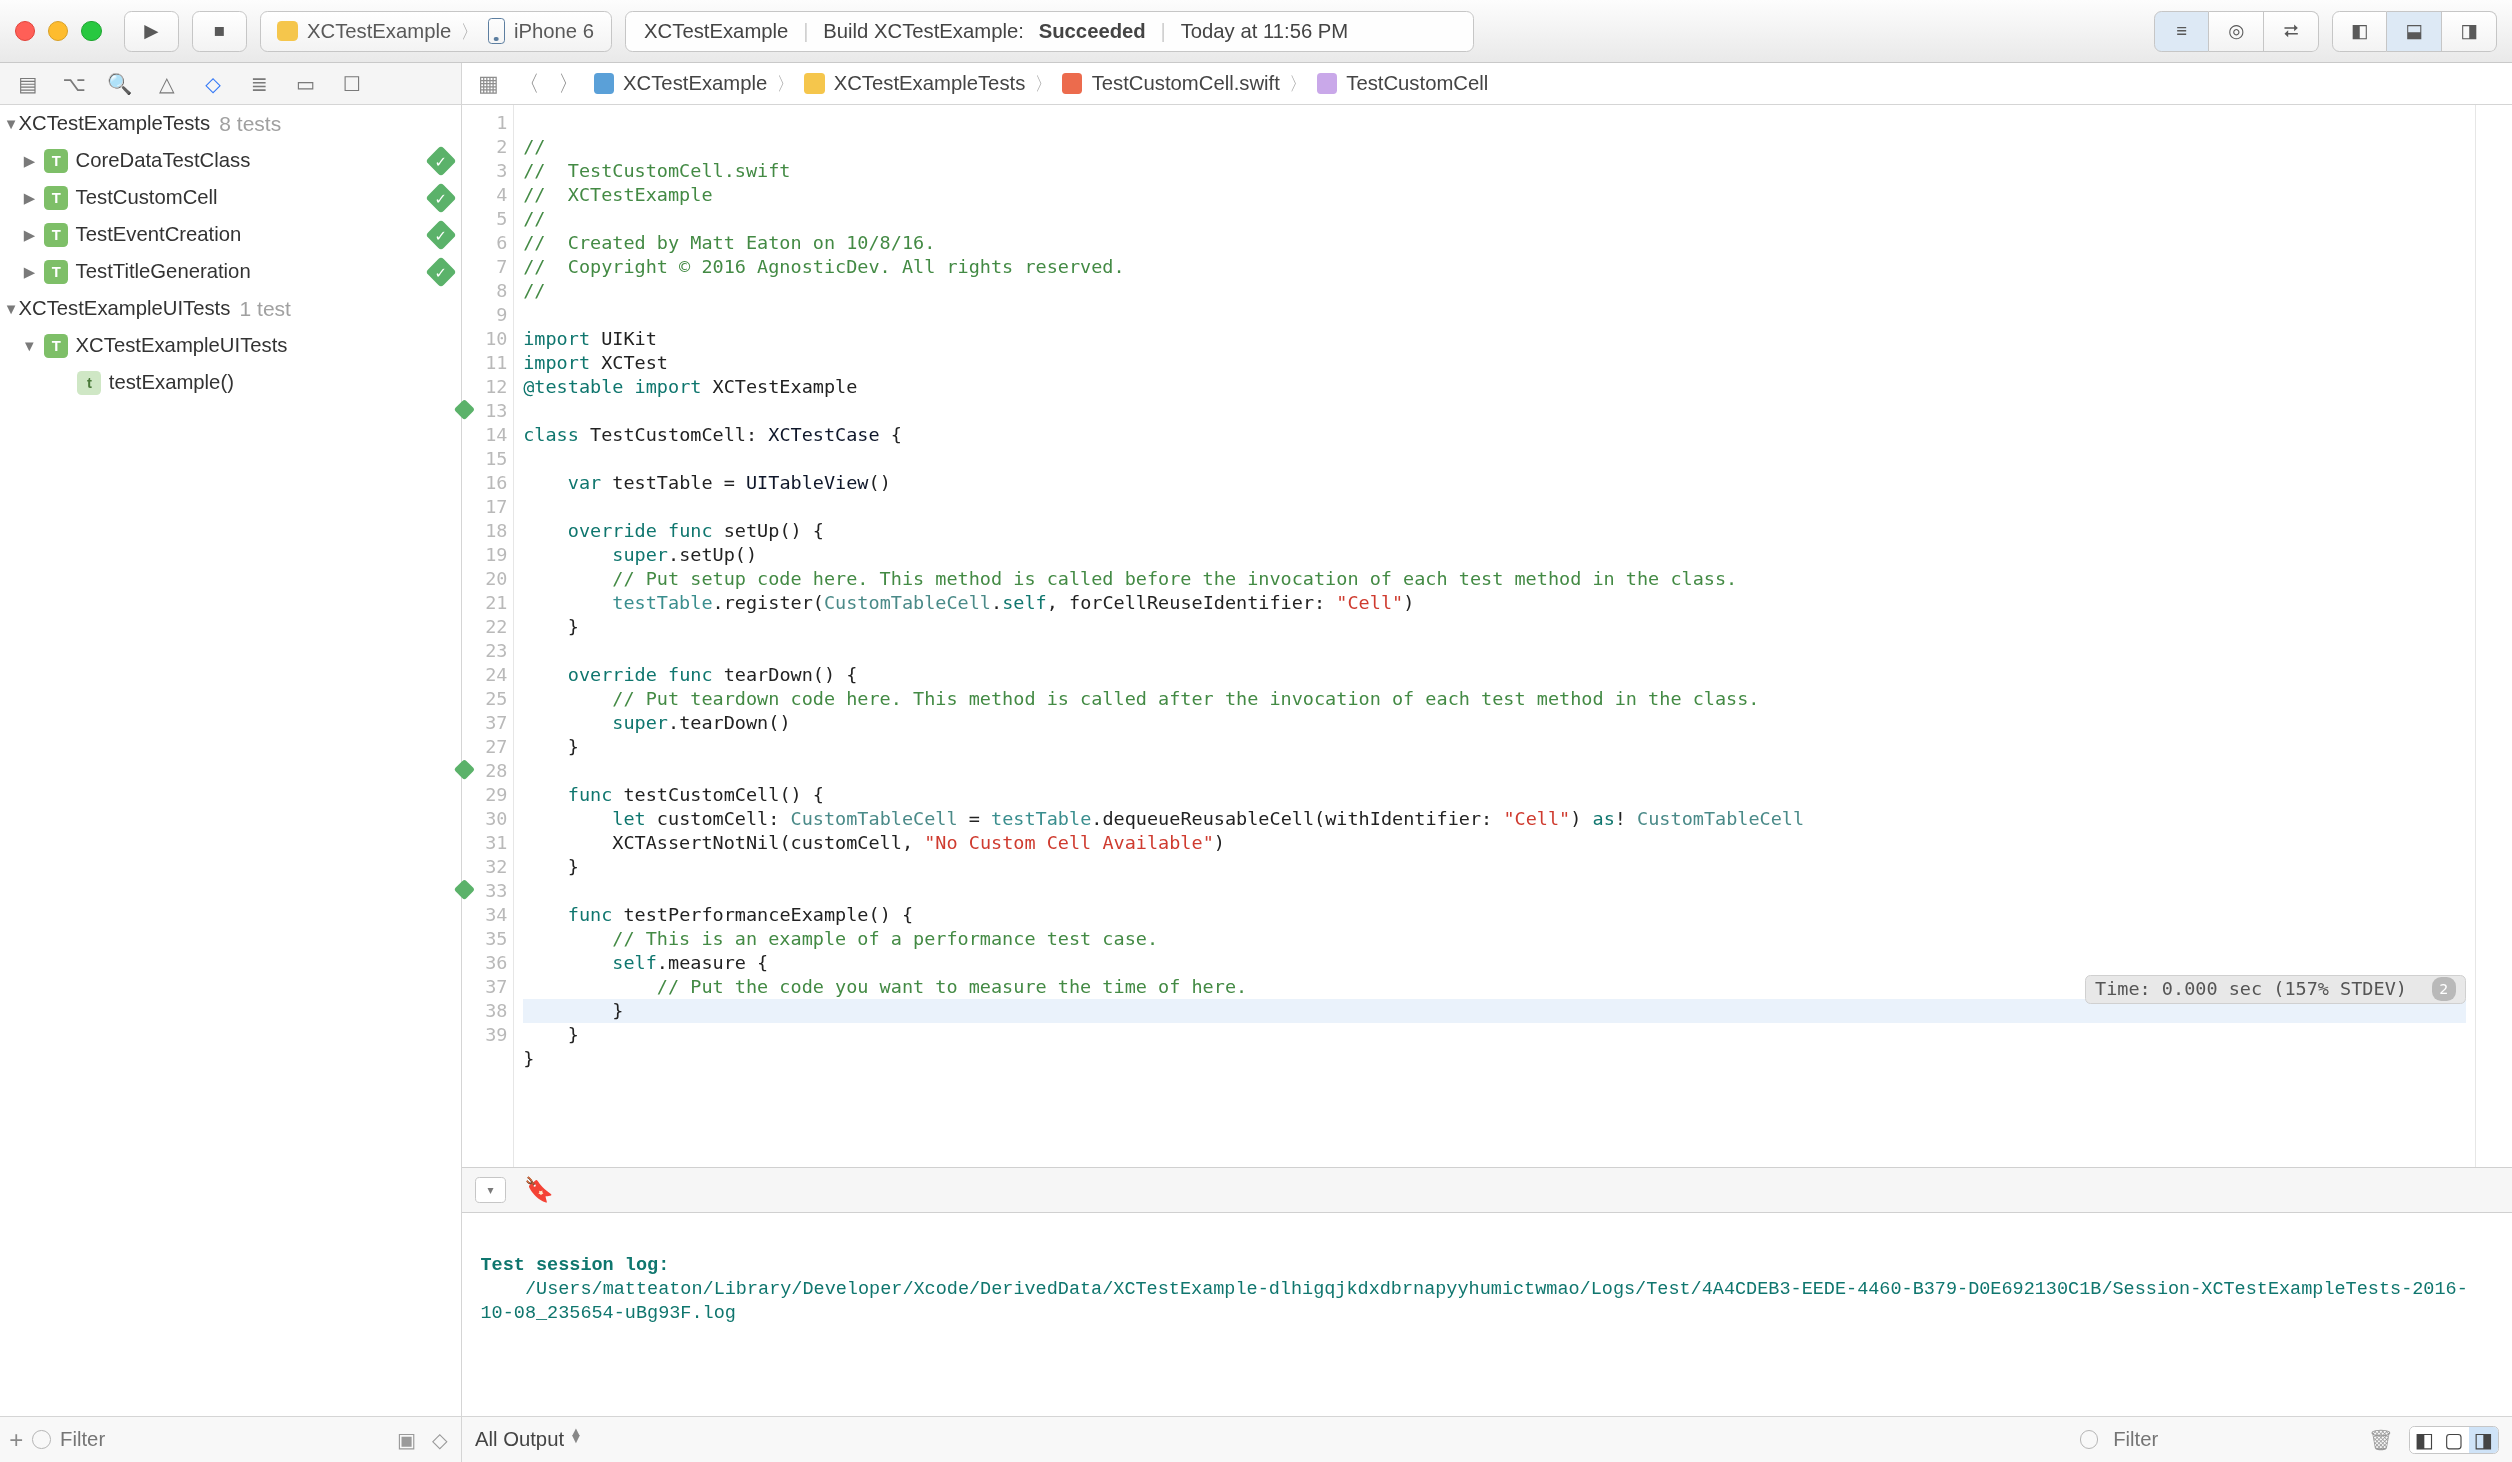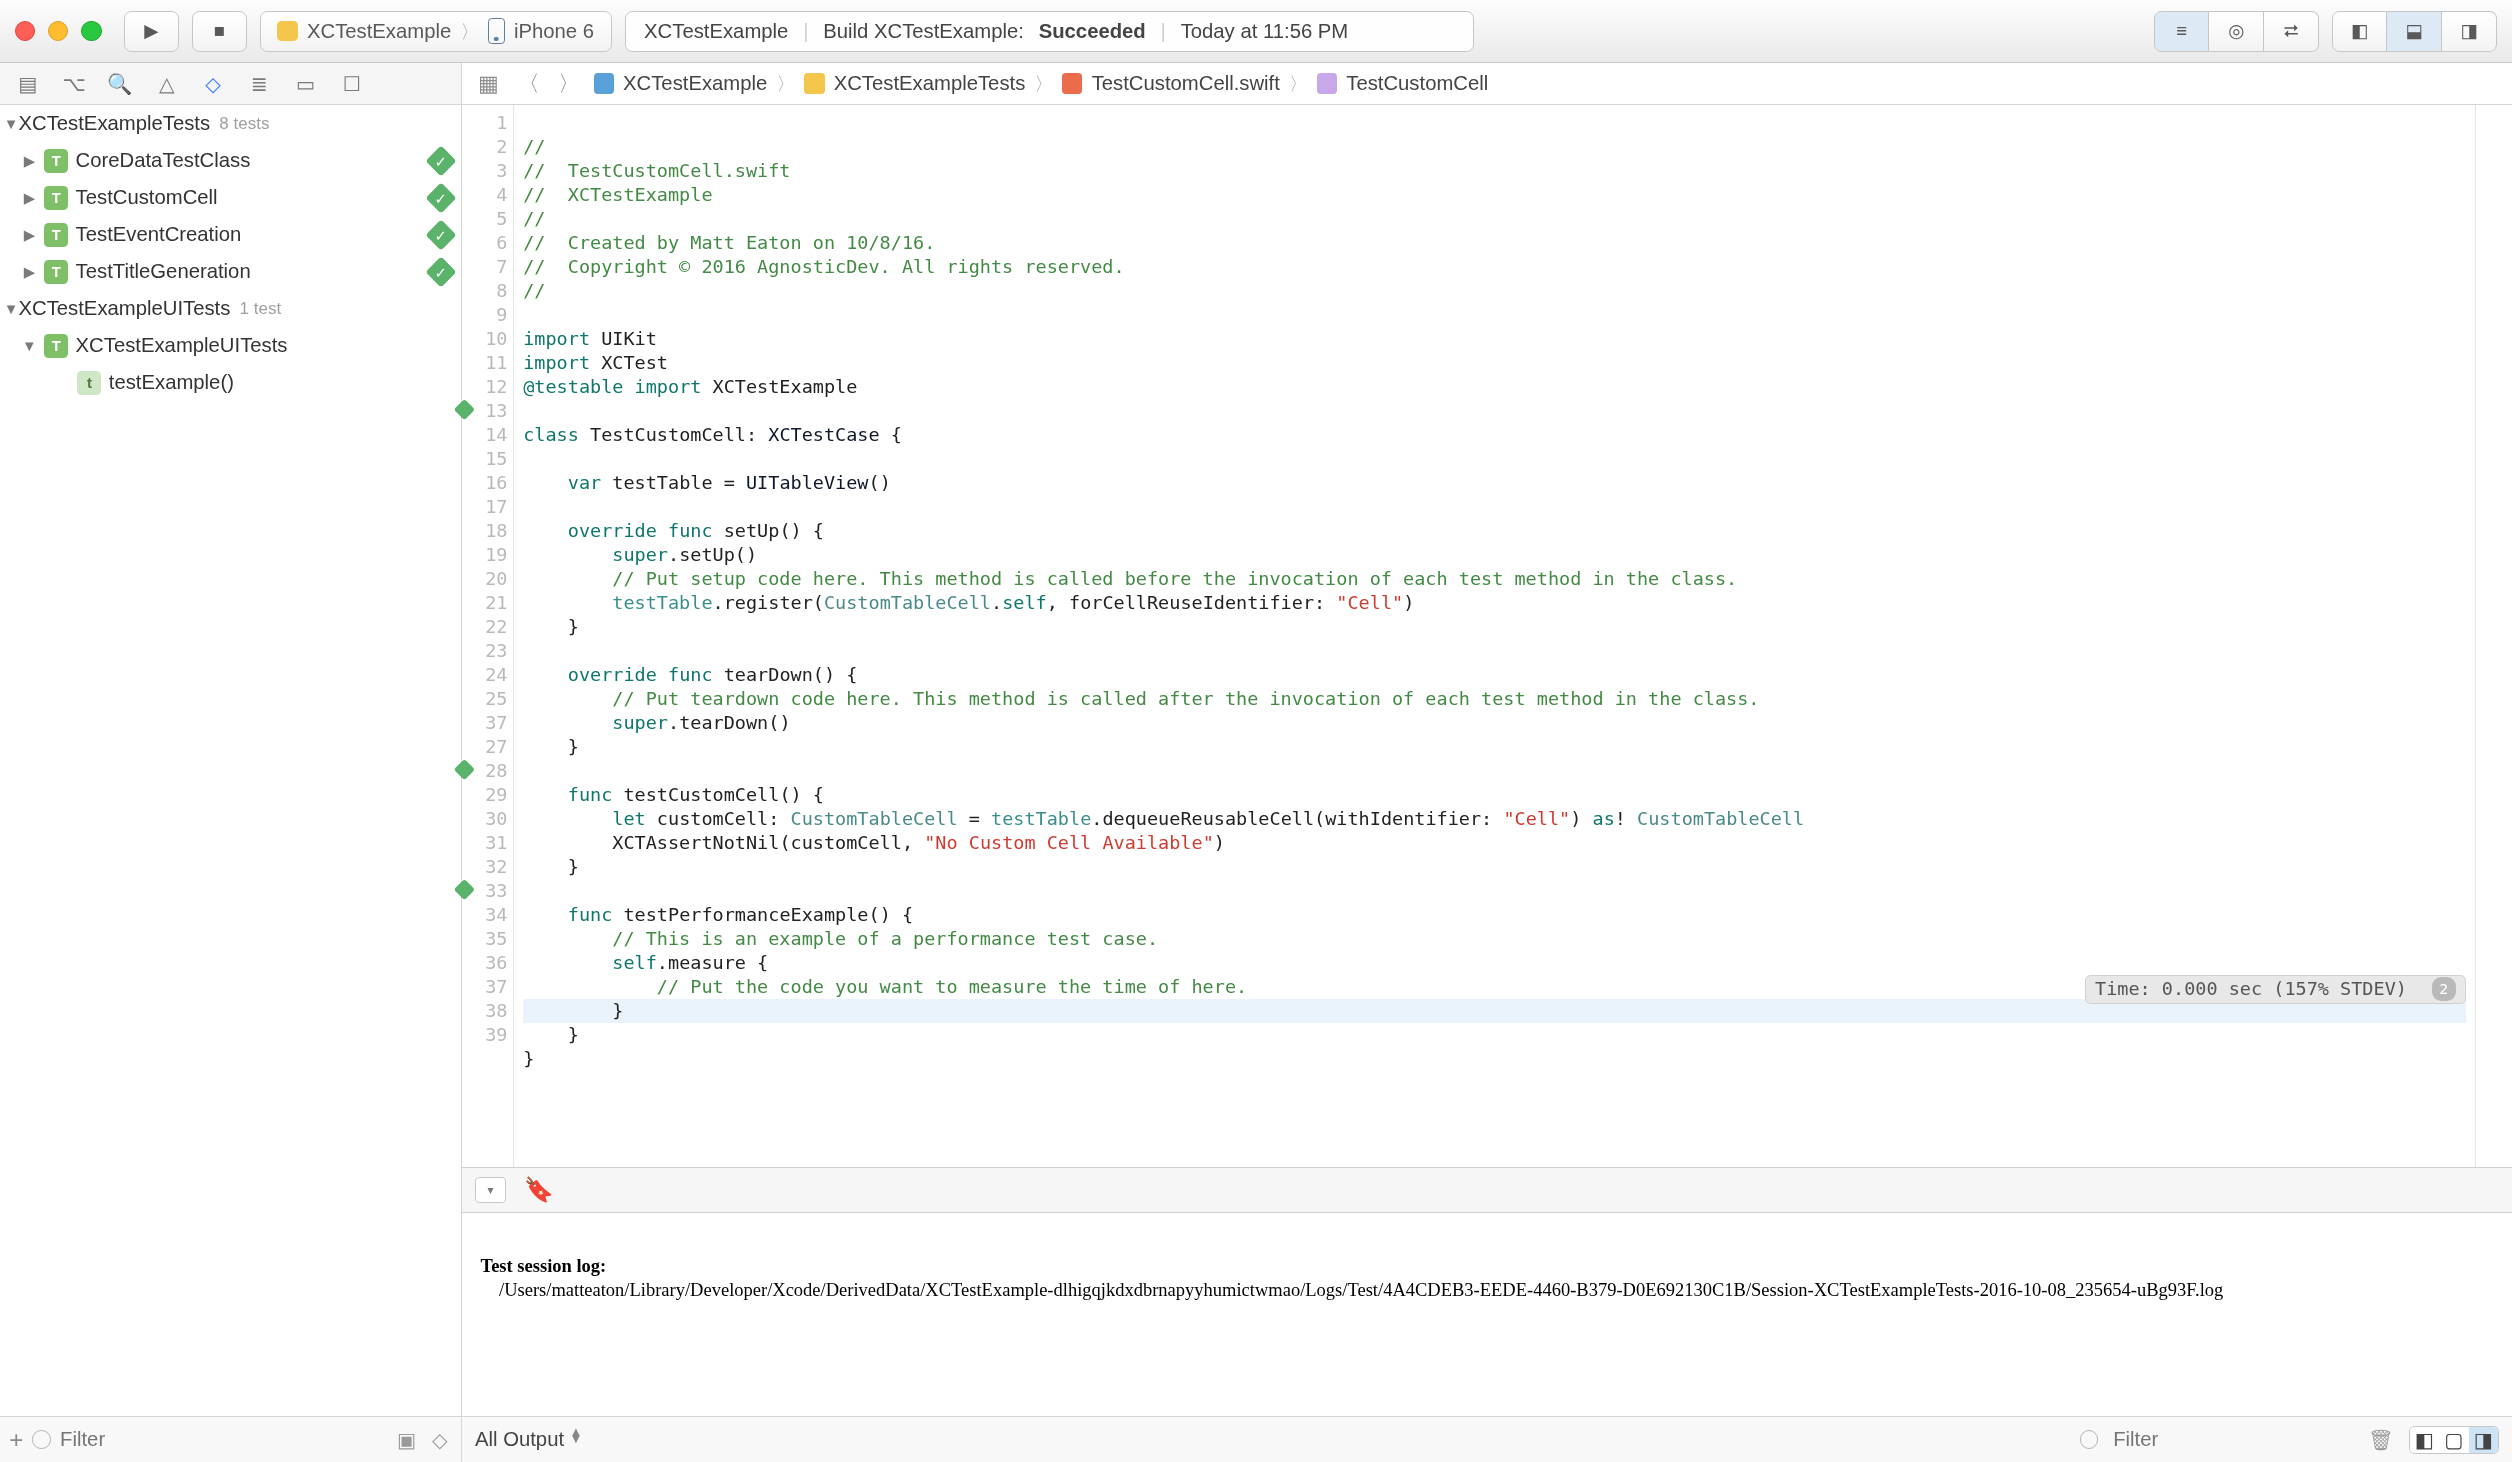--- a/index.html
+++ b/index.html
@@ -79,21 +79,21 @@
     position:absolute;top:105px;left:0;width:462px;bottom:46px;
     border-right:0.9px solid #d5d5d5;background:#fff;overflow:auto;
   }
   .tree-row{
     display:flex;align-items:center;height:37px;padding-right:9.2px;font-size:20.3px;color:#333;
   }
   .tree-row .disc{width:14.8px;font-size:14.8px;color:#7a7a7a;text-align:center;}
   .tree-row .ti{width:24px;height:24px;border-radius:4.6px;margin:0 7.4px;}
   .ti-test{background:#7ebf68;display:flex;align-items:center;justify-content:center;color:#fff;font-weight:700;font-size:14.8px;}
   .ti-test-lower{background:#cfe7c5;color:#4a7a3a;}
-  .tree-row .cnt{color:#a0a0a0;margin-left:9.2px;font-size:17px;}
+  .tree-row .cnt{color:#a0a0a0;margin-left:9.2px;font-size:21px;}
   .tree-row .pass{
     margin-left:auto;width:22px;height:22px;border-radius:3.7px;background:#5bb26a;
     color:#fff;font-size:14.8px;display:flex;align-items:center;justify-content:center;
     transform: rotate(45deg);
   }
   .tree-row .pass span{transform: rotate(-45deg);}
 
   
   .nav-bottom{
     position:absolute;bottom:0;left:0;width:462px;height:46px;
@@ -147,21 +147,21 @@
     position:absolute;left:462px;right:0;bottom:249px;height:46px;
     border-top:0.9px solid #d0d0d0;border-bottom:0.9px solid #d0d0d0;background:#f6f6f6;
     display:flex;align-items:center;padding:0 13px;gap:18.5px;
   }
   .db-btn{width:31px;height:26px;border:0.9px solid #c6c6c6;border-radius:4.6px;background:#fff;display:flex;align-items:center;justify-content:center;color:#7a7a7a;}
   .db-tag{color:#3478f6;font-size:24px;}
 
   
   .console{
     position:absolute;left:462px;right:0;bottom:46px;top:auto;height:203px;
-    background:#fff;padding:16.6px 18.5px;font-family:Liberation Serif, serif;font-size:18.5px;line-height:24px;color:#000000;white-space:pre-wrap;overflow:auto;
+    background:#fff;padding:16.6px 18.5px;font-family:Liberation Mono, monospace;font-size:18.5px;line-height:24px;color:#0f766e;white-space:pre-wrap;overflow:auto;
   }
   
   .console-bottom{
     position:absolute;left:462px;right:0;bottom:0;height:46px;
     border-top:0.9px solid #d5d5d5;background:#f8f8f8;display:flex;align-items:center;padding:0 13px;gap:16.6px;font-size:20.3px;color:#444;
   }
   .console-bottom .scope{width:18.5px;height:18.5px;border:1.8px solid #b5b5b5;border-radius:50%;}
   .console-bottom input{flex:1;border:none;background:transparent;font-size:20.3px;outline:none;}
   .console-bottom .right{margin-left:auto;display:flex;align-items:center;gap:14.8px;}
   .seg{display:flex;border:0.9px solid #c6c6c6;border-radius:5.5px;overflow:hidden;}

